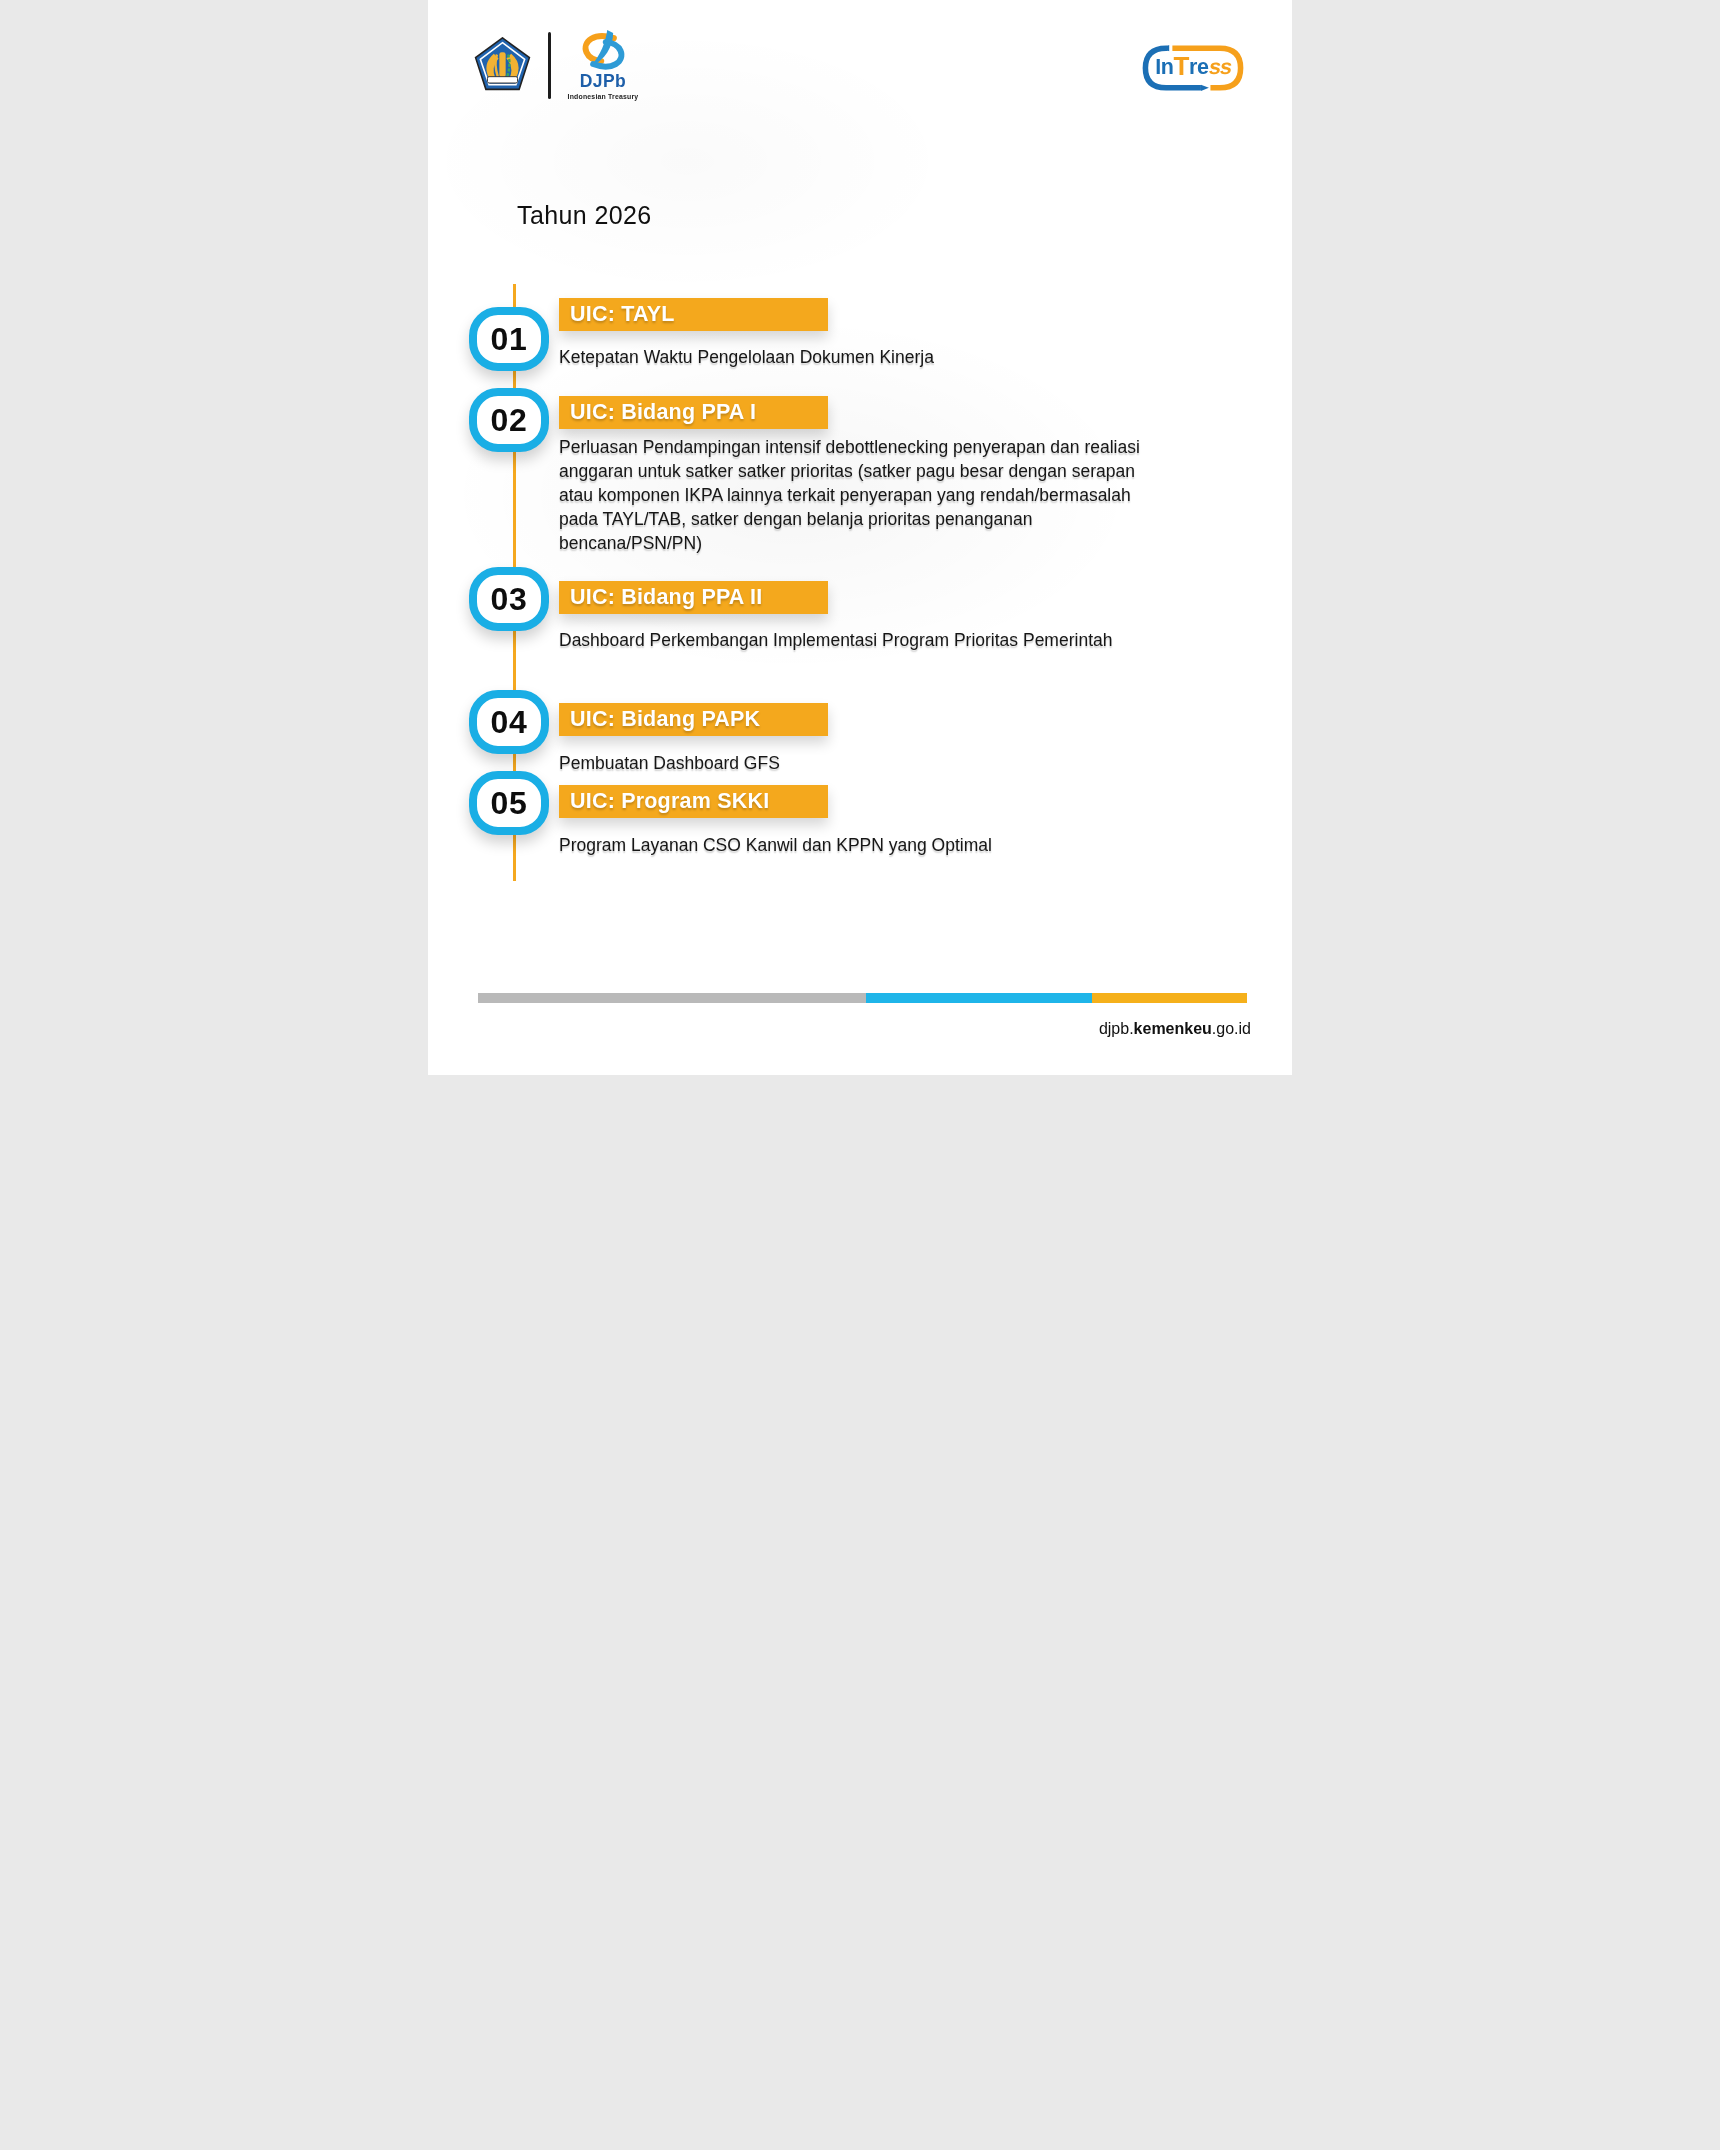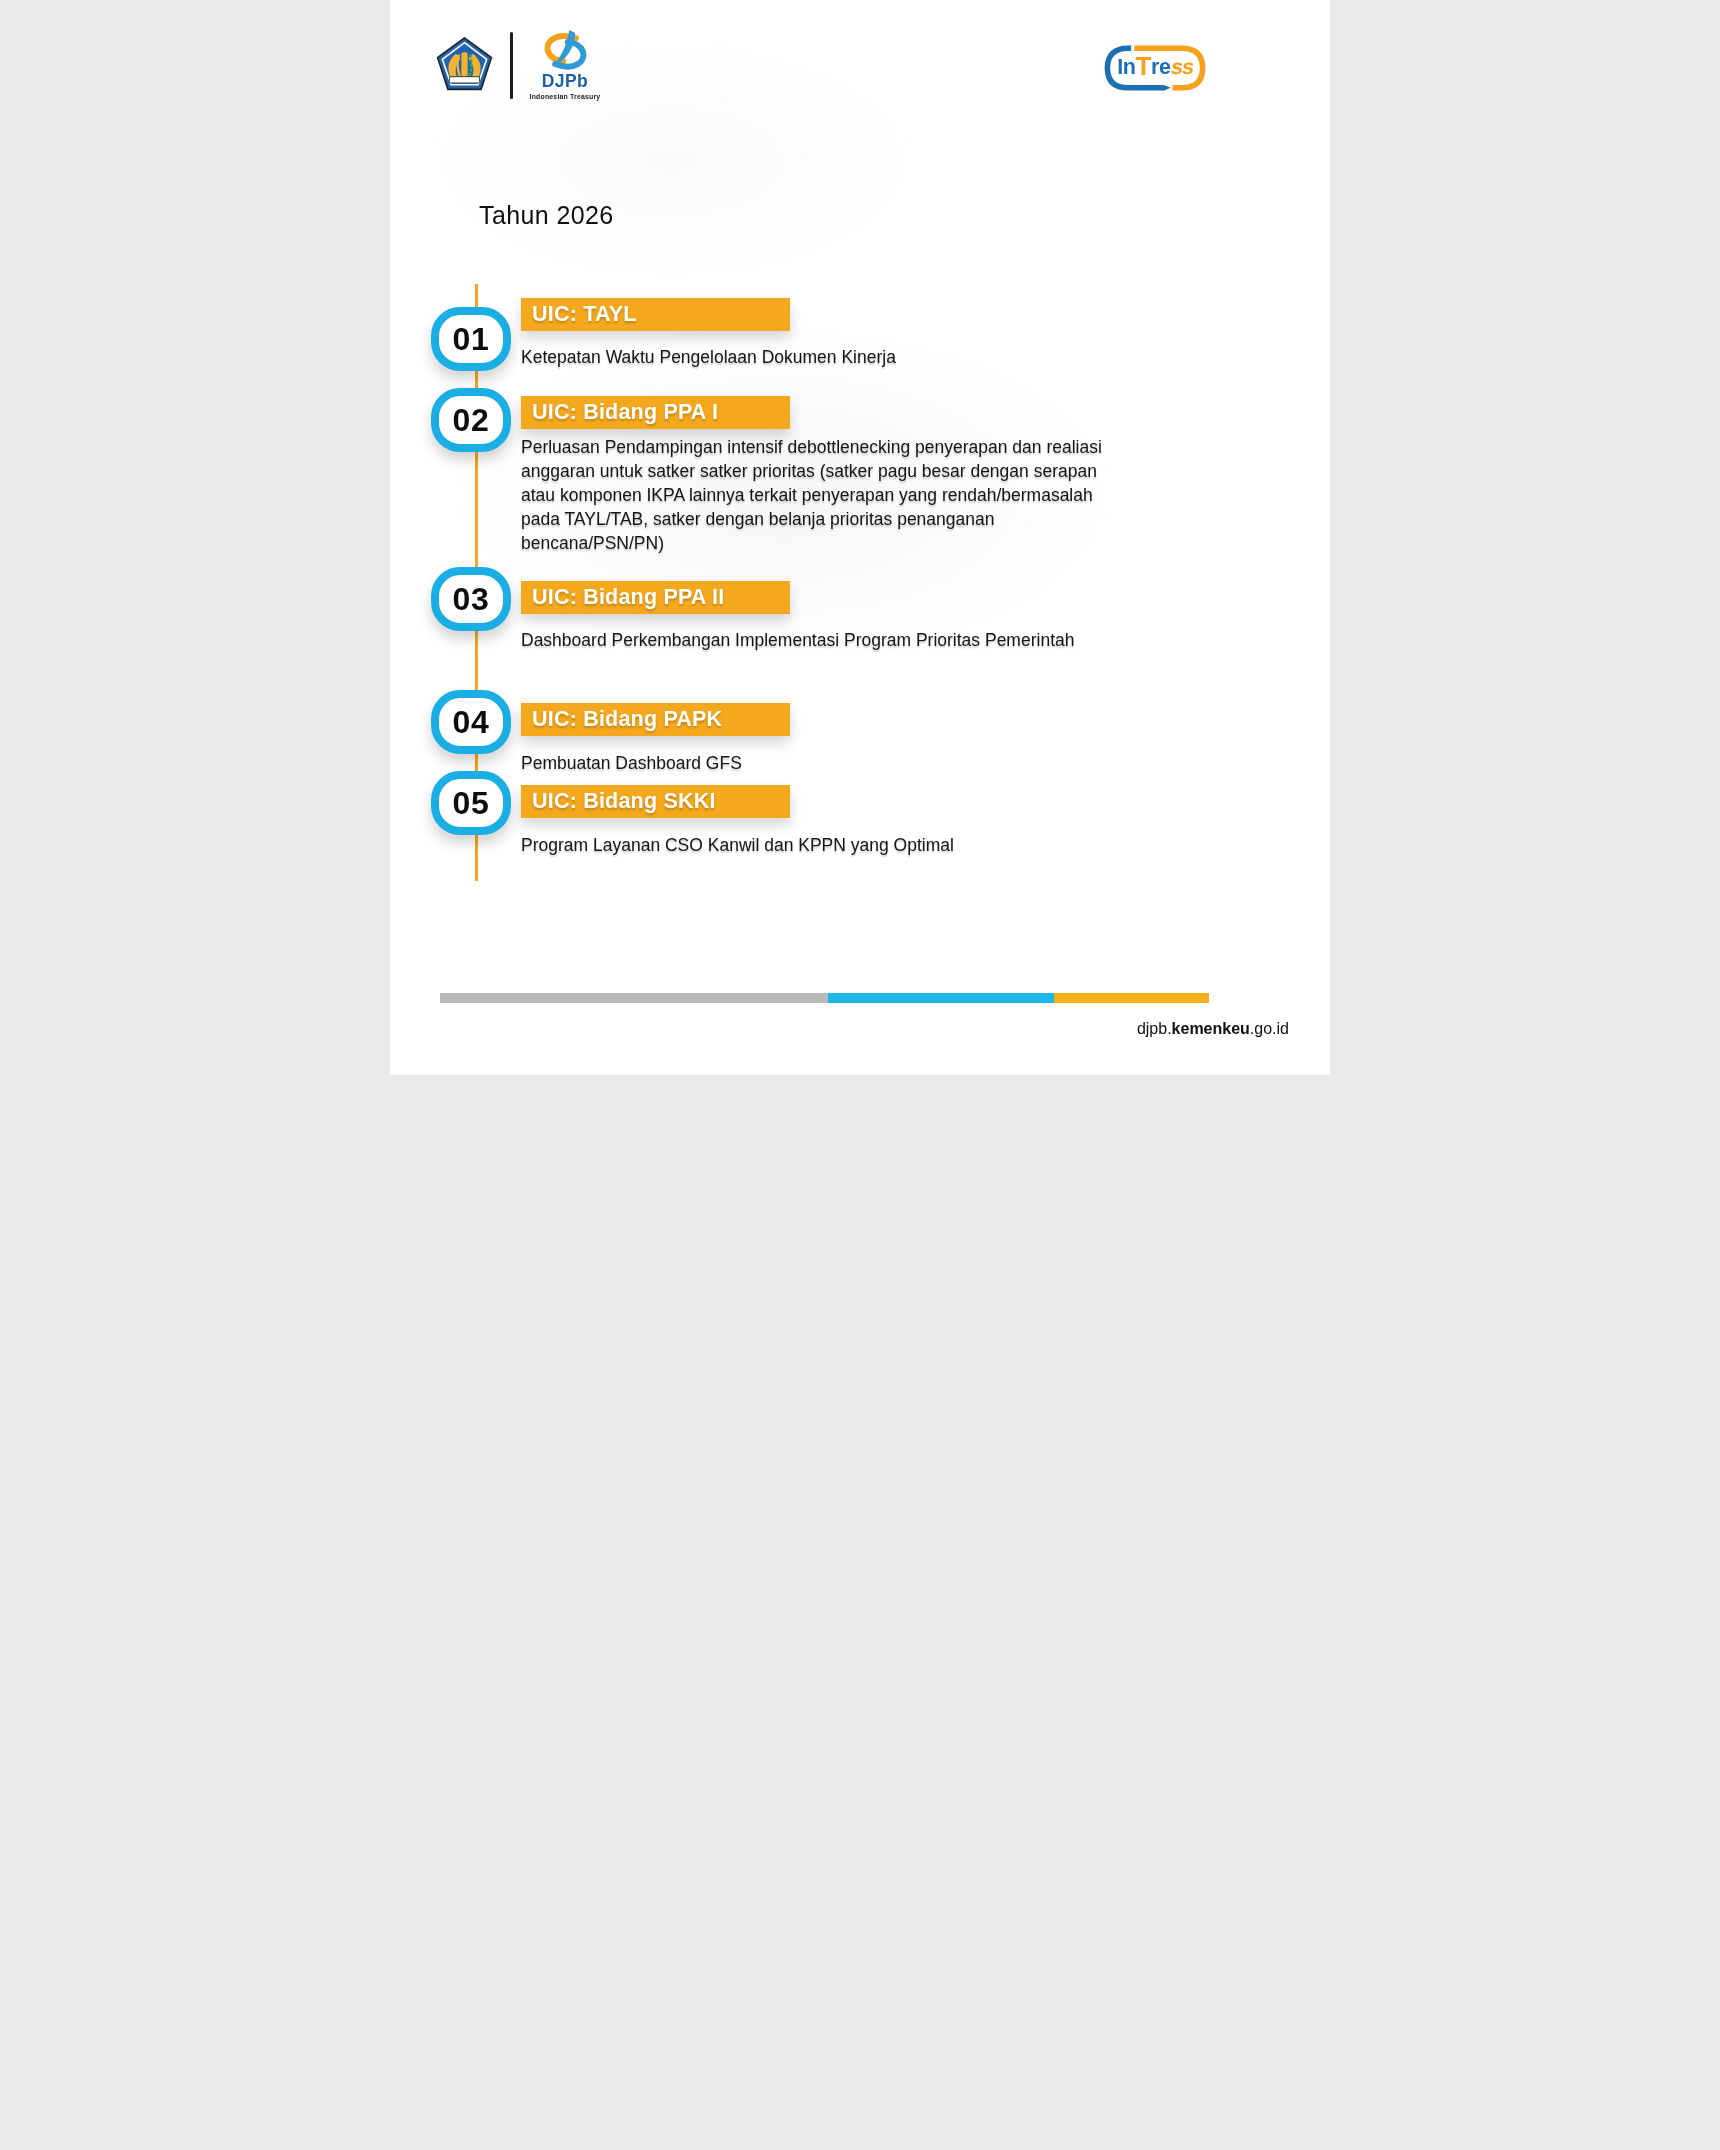--- a/index.html
+++ b/index.html
@@ -1,18 +1,18 @@
 <!DOCTYPE html>
 <html style="font-size:12.7px"><head>
 <meta charset="utf-8">
 <style>
   html,body{margin:0;padding:0;background:#e9e9e9;}
   .page{
     position:relative;
-    width:940px;height:1075px;
+    width:864px;height:1075px;
     margin:0 auto;
     background:
       radial-gradient(494px 255px at 42% 46%, rgba(0,0,0,0.035), transparent 70%),
       radial-gradient(382px 191px at 30% 15%, rgba(0,0,0,0.02), transparent 70%),
       #ffffff;
     overflow:hidden;
     font-family:"Liberation Sans", sans-serif;
     color:#141414;
   }
   
@@ -154,21 +154,21 @@
   </div>
   <div class="uic-badge" style="top:703px">
     <span>UIC: Bidang PAPK</span>
   </div>
   <div class="item-desc" style="top:751px">Pembuatan Dashboard GFS</div>
 
   <div class="num-badge" style="top:771px">
     <span>05</span>
   </div>
   <div class="uic-badge" style="top:785px">
-    <span>UIC: Bidang SKKI</span>
+    <span>UIC: Program SKKI</span>
   </div>
   <div class="item-desc" style="top:833px">Program Layanan CSO Kanwil dan KPPN yang Optimal</div>
 
   <div class="footer-bar seg-gray"></div>
   <div class="footer-bar seg-cyan"></div>
   <div class="footer-bar seg-orange"></div>
 
   <div class="footer-row">
     <div class="website"><span>djpb.</span><span class="bold">kemenkeu</span><span>.go.id</span></div>
     <div class="footer-divider"></div>

